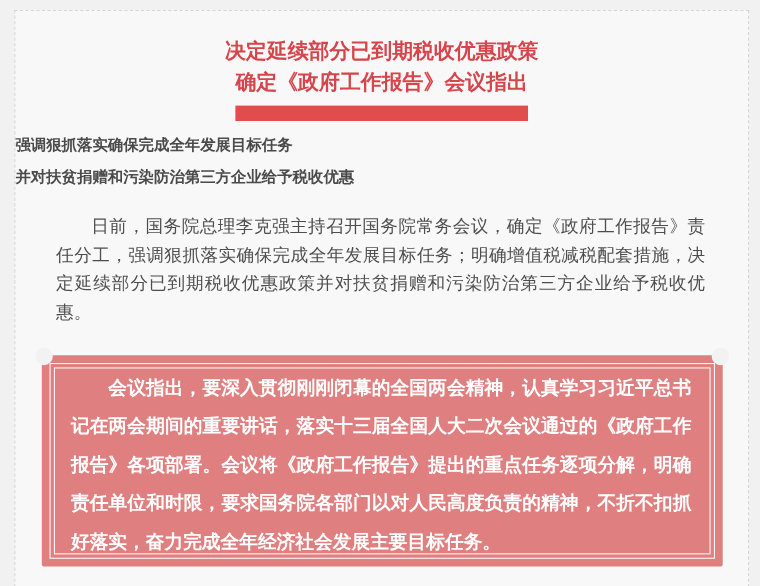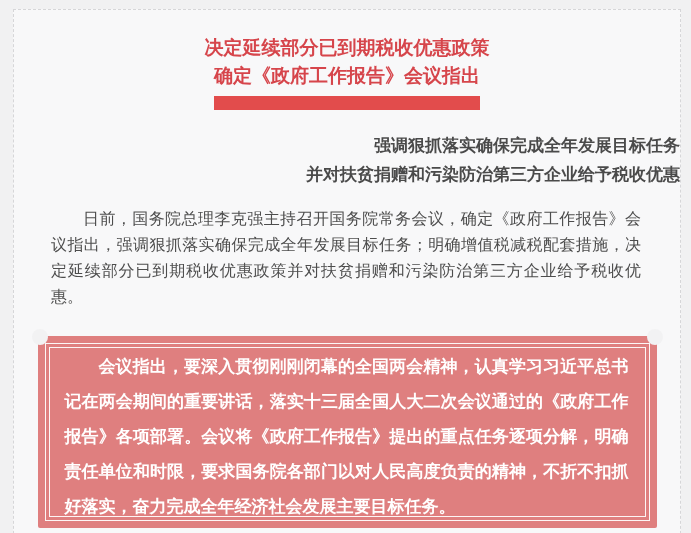--- a/index.html
+++ b/index.html
@@ -25,24 +25,24 @@
     font-size: 19px;
     font-weight: 700;
     line-height: 28px;
   }
   .divider-bar {
     width: 266px; height: 14px;
     margin: 7px auto 0;
     background: var(--divider-red, #e24c4c);
   }
   .subtitle {
-    margin-top: 21px;
-    text-align: right;
+    margin-top: 8px;
+    text-align: left;
     color: #4a4a4a;
-    font-size: 17px;
+    font-size: 14px;
     font-weight: 700;
     line-height: 29px;
   }
   .intro {
     margin-top: 17px;
     padding: 0 39px 0 37px;
     color: #4d4d4d;
     font-size: 16px;
     line-height: 26px;
     text-align: justify;
@@ -97,21 +97,21 @@
       <div>确定《政府工作报告》会议指出</div>
     </h1>
 
     <div class="divider-bar"></div>
 
     <h2 class="subtitle">
       <div>强调狠抓落实确保完成全年发展目标任务</div>
       <div>并对扶贫捐赠和污染防治第三方企业给予税收优惠</div>
     </h2>
 
-    <p class="intro">日前，国务院总理李克强主持召开国务院常务会议，确定《政府工作报告》会议指出，强调狠抓落实确保完成全年发展目标任务；明确增值税减税配套措施，决定延续部分已到期税收优惠政策并对扶贫捐赠和污染防治第三方企业给予税收优惠。</p>
+    <p class="intro">日前，国务院总理李克强主持召开国务院常务会议，确定《政府工作报告》责任分工，强调狠抓落实确保完成全年发展目标任务；明确增值税减税配套措施，决定延续部分已到期税收优惠政策并对扶贫捐赠和污染防治第三方企业给予税收优惠。</p>
 
     <div class="highlight-box">
       <span class="corner-dot tl"></span>
       <span class="corner-dot tr"></span>
 
       <div class="hb-frame-outer"></div>
       <div class="hb-frame-inner"></div>
       <p class="hb-text">会议指出，要深入贯彻刚刚闭幕的全国两会精神，认真学习习近平总书记在两会期间的重要讲话，落实十三届全国人大二次会议通过的《政府工作报告》各项部署。会议将《政府工作报告》提出的重点任务逐项分解，明确责任单位和时限，要求国务院各部门以对人民高度负责的精神，不折不扣抓好落实，奋力完成全年经济社会发展主要目标任务。</p>
     </div>
 

